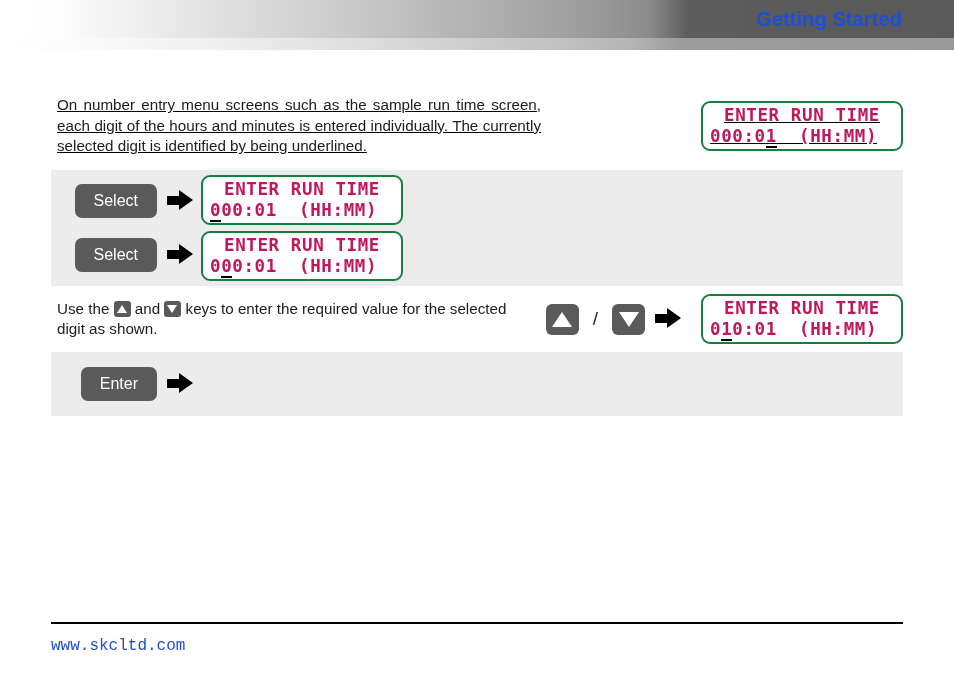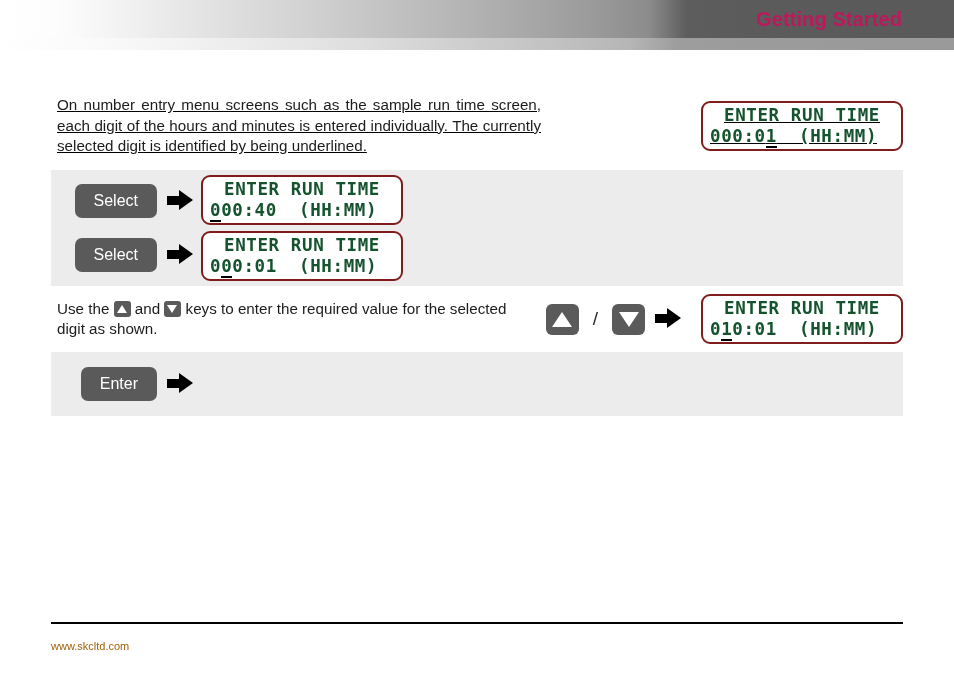--- a/index.html
+++ b/index.html
@@ -56,21 +56,21 @@
         #c2c2c2 58%,
         #b6b6b6 66%,
         #9d9d9d 71%,
         #9b9b9b 80%,
         #9a9a9a 100%);
   }
   .header-title {
     position: absolute;
     right: 52px;
     top: 6px;
-    color: #be185d;
+    color: #1d4ed8;
     font-size: 20px;
     font-weight: bold;
     letter-spacing: 0.1px;
     line-height: 26px;
     white-space: nowrap;
   }
 
   
   .content {
     position: absolute;
@@ -225,27 +225,27 @@
     border-left: 5.5px solid transparent;
     border-right: 5.5px solid transparent;
     border-top: 8px solid #ffffff;
   }
 
   
   .lcd {
     box-sizing: border-box;
     width: 202px;
     height: 50px;
-    border: 2px solid #7f1d1d;
+    border: 2px solid #15803d;
     border-radius: 9px;
     background: #ffffff;
     font-family: "DejaVu Sans Mono", monospace;
     font-size: 17.5px;
     letter-spacing: 0.6px;
-    color: #14532d;
+    color: #be185d;
     display: flex;
     flex-direction: column;
     justify-content: center;
     padding: 4px 7px;
     line-height: 21px;
     font-weight: bold;
   }
   .lcd-line { white-space: pre; }
   .lcd-line.center { text-align: center; }
   .lcd-sp { margin-bottom: 6px; }
@@ -261,22 +261,23 @@
     background: #000000;
   }
   .footer {
     position: absolute;
     left: 51px;
     top: 636px;
     width: 852px;
     height: 20px;
     display: flex;
     align-items: center;
-    font-size: 11px;
-    color: #a16207;
+    font-size: 16px;
+    color: #1d4ed8;
+    font-family: Liberation Mono, monospace;
   }
   .footer-left   { flex: 1; text-align: left; }
   .footer-center { flex: 1; text-align: center; }
   .footer-right  { flex: 1; text-align: right; }
 </style>
 </head>
 <body>
 
 <div class="header">
   <div class="header-bar"></div>
@@ -306,21 +307,21 @@
         </div>
         <div class="key-group">
           <button class="btn">Select</button>
           <span class="arrow-right"></span>
         </div>
       </div>
     </div>
     <div class="row-lcds">
       <div class="lcd lcd-sp">
         <div class="lcd-line center">ENTER RUN TIME</div>
-        <div class="lcd-line"><span></span><span class="ul">0</span><span>00:40  (HH:MM)</span></div>
+        <div class="lcd-line"><span></span><span class="ul">0</span><span>00:01  (HH:MM)</span></div>
       </div>
       <div class="lcd">
         <div class="lcd-line center">ENTER RUN TIME</div>
         <div class="lcd-line"><span>0</span><span class="ul">0</span><span>0:01  (HH:MM)</span></div>
       </div>
     </div>
   </div>
 
   <div class="row plain row3">
     <div class="row-text"><span>Use the </span><span class="mini-arrowbox"><span class="mtri-up"></span></span><span> and </span><span class="mini-arrowbox"><span class="mtri-down"></span></span><span> keys to enter the required value for the selected digit as shown.</span></div>

